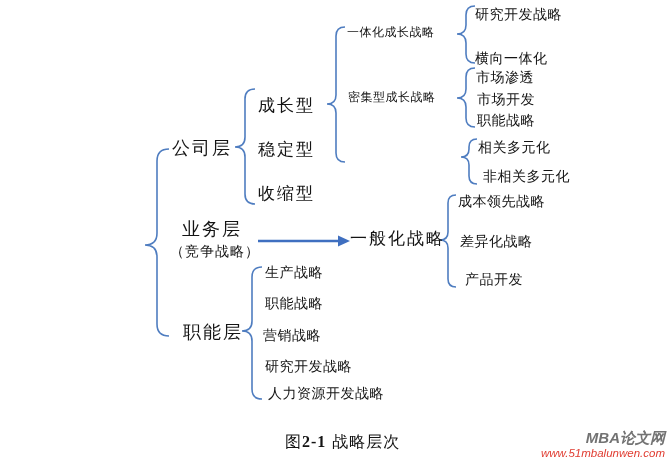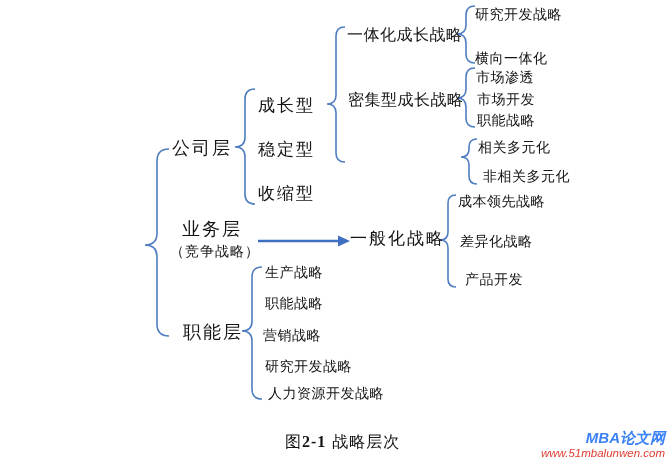--- a/index.html
+++ b/index.html
@@ -15,27 +15,27 @@
   .node{position:absolute;white-space:nowrap;line-height:1.15;}
   .root{
     width:30px;text-align:center;
     font-size:24px;line-height:26px;
     white-space:normal;word-break:break-all;
     letter-spacing:0;
   }
   .lvl1{font-size:18px;letter-spacing:2px;}
   .sub1{font-size:14px;letter-spacing:1px;}
   .lvl2{font-size:17px;letter-spacing:2px;}
-  .lvl3{font-size:16px;letter-spacing:0.5px;}
+  .lvl3{font-size:12px;letter-spacing:0.5px;}
   .lvl4{font-size:14px;letter-spacing:0.5px;}
   .caption{font-size:16px;letter-spacing:1px;}
   .caption .num{font-weight:bold;}
   .caption .ttl{margin-left:6px;}
   .wm{position:absolute;right:4px;text-align:right;font-family:"Liberation Sans","DejaVu Sans",sans-serif;font-style:italic;}
-  .wm-site{top:429px;font-size:15px;font-weight:bold;color:#3b82f6;}
+  .wm-site{top:429px;font-size:15px;font-weight:bold;color:#737373;}
   .wm-url{top:447px;font-size:11.5px;color:#e03c31;}
   svg path, svg line{fill:none;}
 </style>
 </head>
 <body>
 
 <div class="stage">
 
   <svg class="layer" width="669" height="465" viewBox="0 0 669 465">
     <path d="M 169 149 Q 157 149 157 161 L 157 233 Q 157 245 145 245 Q 157 245 157 257 L 157 324 Q 157 336 169 336" stroke="#4f7dc0" stroke-width="1.6"></path>

